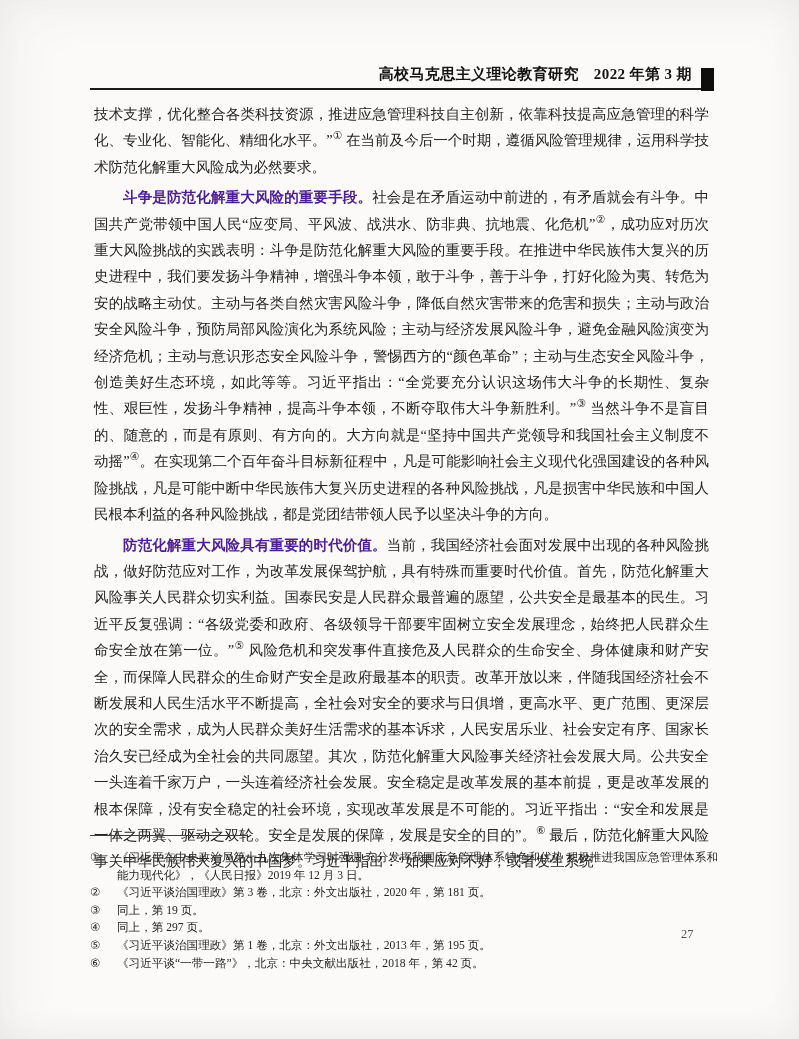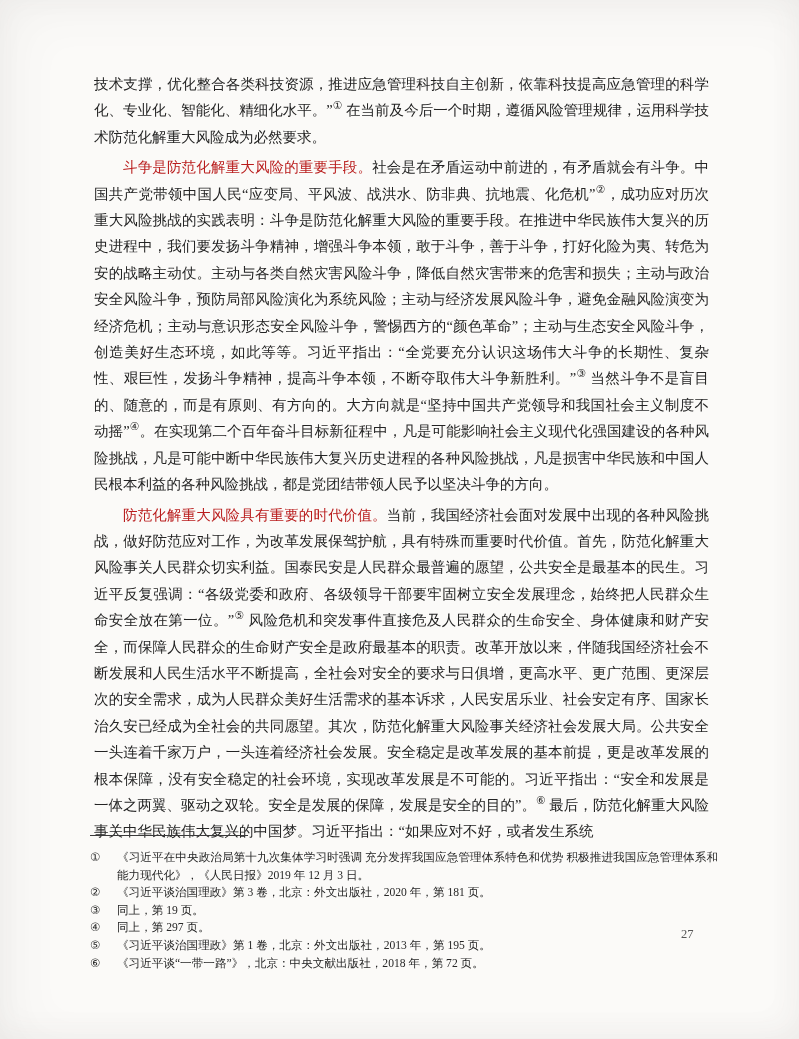--- a/index.html
+++ b/index.html
@@ -47,21 +47,21 @@
   .body-text {
     margin-top: 11px;
     font-size: 14.5px;
     line-height: 26.4px;
     text-align: justify;
     text-justify: inter-ideograph;
     color: #242424;
   }
   .body-text p { margin: 4px; }
   .body-text p.indent { text-indent: 2em; }
-  .lead { font-weight: normal; color: #b91c1c; }
+  .lead { font-weight: bold; color: #4c1d95; }
   sup.fnref {
     font-size: 0.74em;
     vertical-align: super;
     line-height: 0;
   }
   .fn-divider {
     position: absolute;
     left: 90px;
     top: 835px;
     width: 158px;
@@ -88,20 +88,26 @@
     color: #555;
   }
 </style>
 </head>
 <body>
 
 <div class="page">
 
   <div class="content">
 
+    <div class="header">
+      <div class="header-text">
+        <span>高校马克思主义理论教育研究</span><span class="header-issue">2022 年第 3 期</span>
+      </div>
+      <div class="header-tab"></div>
+    </div>
 
     <div class="body-text">
       <p><span>技术支撑，优化整合各类科技资源，推进应急管理科技自主创新，依靠科技提高应急管理的科学化、专业化、智能化、精细化水平。”<sup class="fnref">①</sup> 在当前及今后一个时期，遵循风险管理规律，运用科学技术防范化解重大风险成为必然要求。</span></p>
       <p class="indent"><span class="lead">斗争是防范化解重大风险的重要手段。</span><span>社会是在矛盾运动中前进的，有矛盾就会有斗争。中国共产党带领中国人民“应变局、平风波、战洪水、防非典、抗地震、化危机”<sup class="fnref">②</sup>，成功应对历次重大风险挑战的实践表明：斗争是防范化解重大风险的重要手段。在推进中华民族伟大复兴的历史进程中，我们要发扬斗争精神，增强斗争本领，敢于斗争，善于斗争，打好化险为夷、转危为安的战略主动仗。主动与各类自然灾害风险斗争，降低自然灾害带来的危害和损失；主动与政治安全风险斗争，预防局部风险演化为系统风险；主动与经济发展风险斗争，避免金融风险演变为经济危机；主动与意识形态安全风险斗争，警惕西方的“颜色革命”；主动与生态安全风险斗争，创造美好生态环境，如此等等。习近平指出：“全党要充分认识这场伟大斗争的长期性、复杂性、艰巨性，发扬斗争精神，提高斗争本领，不断夺取伟大斗争新胜利。”<sup class="fnref">③</sup> 当然斗争不是盲目的、随意的，而是有原则、有方向的。大方向就是“坚持中国共产党领导和我国社会主义制度不动摇”<sup class="fnref">④</sup>。在实现第二个百年奋斗目标新征程中，凡是可能影响社会主义现代化强国建设的各种风险挑战，凡是可能中断中华民族伟大复兴历史进程的各种风险挑战，凡是损害中华民族和中国人民根本利益的各种风险挑战，都是党团结带领人民予以坚决斗争的方向。</span></p>
       <p class="indent"><span class="lead">防范化解重大风险具有重要的时代价值。</span><span>当前，我国经济社会面对发展中出现的各种风险挑战，做好防范应对工作，为改革发展保驾护航，具有特殊而重要时代价值。首先，防范化解重大风险事关人民群众切实利益。国泰民安是人民群众最普遍的愿望，公共安全是最基本的民生。习近平反复强调：“各级党委和政府、各级领导干部要牢固树立安全发展理念，始终把人民群众生命安全放在第一位。”<sup class="fnref">⑤</sup> 风险危机和突发事件直接危及人民群众的生命安全、身体健康和财产安全，而保障人民群众的生命财产安全是政府最基本的职责。改革开放以来，伴随我国经济社会不断发展和人民生活水平不断提高，全社会对安全的要求与日俱增，更高水平、更广范围、更深层次的安全需求，成为人民群众美好生活需求的基本诉求，人民安居乐业、社会安定有序、国家长治久安已经成为全社会的共同愿望。其次，防范化解重大风险事关经济社会发展大局。公共安全一头连着千家万户，一头连着经济社会发展。安全稳定是改革发展的基本前提，更是改革发展的根本保障，没有安全稳定的社会环境，实现改革发展是不可能的。习近平指出：“安全和发展是一体之两翼、驱动之双轮。安全是发展的保障，发展是安全的目的”。<sup class="fnref">⑥</sup> 最后，防范化解重大风险事关中华民族伟大复兴的中国梦。习近平指出：“如果应对不好，或者发生系统</span></p>
     </div>
 
   </div>
 
   <div class="fn-divider"></div>
@@ -122,19 +128,19 @@
     <div class="fn-row">
       <span class="fn-marker">④</span>
       <span class="fn-text">同上，第 297 页。</span>
     </div>
     <div class="fn-row">
       <span class="fn-marker">⑤</span>
       <span class="fn-text">《习近平谈治国理政》第 1 卷，北京：外文出版社，2013 年，第 195 页。</span>
     </div>
     <div class="fn-row">
       <span class="fn-marker">⑥</span>
-      <span class="fn-text">《习近平谈“一带一路”》，北京：中央文献出版社，2018 年，第 72 页。</span>
+      <span class="fn-text">《习近平谈“一带一路”》，北京：中央文献出版社，2018 年，第 42 页。</span>
     </div>
   </div>
 
   <div class="page-num">27</div>
 
 </div>
 
 </body></html>

